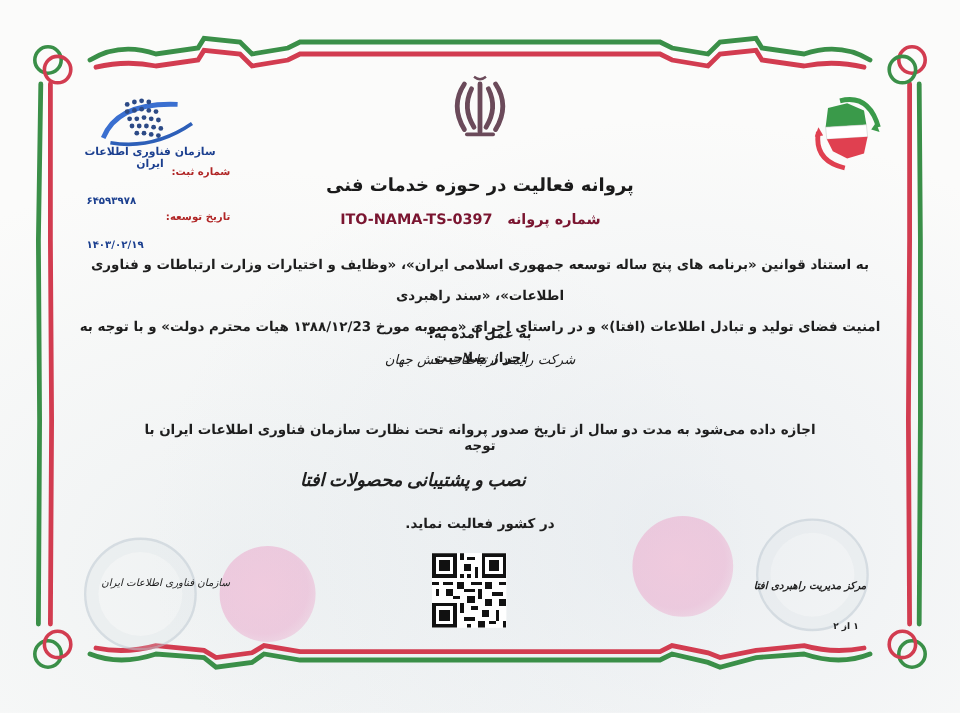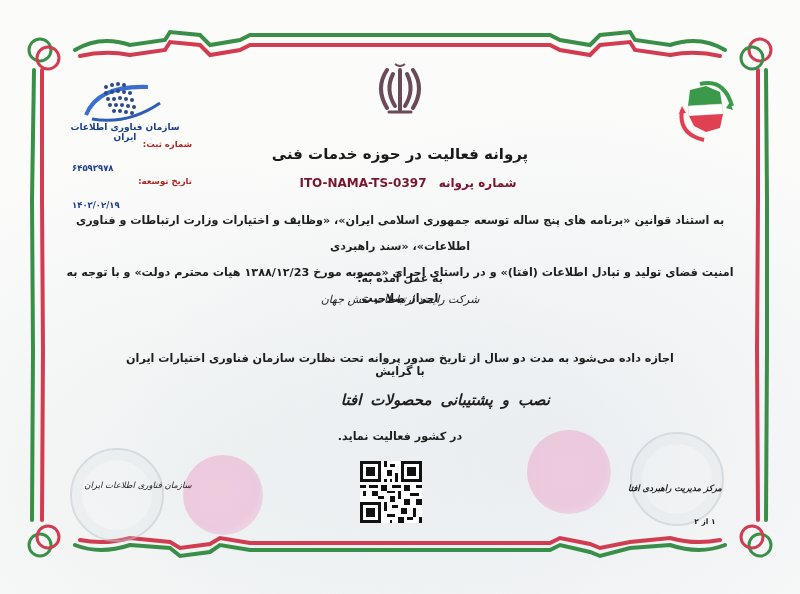--- a/index.html
+++ b/index.html
@@ -28,28 +28,28 @@
   .meta .lbl { color:#b02424; }
   .meta .val { color:#1b3f8f; direction:ltr;margin-top:24px; }
 
   
   .emblem { left:373px; top:60px; width:54px; height:60px; }
 
   
   .ict-logo { left:676px; top:80px; width:62px; height:70px; }
 
   .title { left:200px; top:145px; width:400px; text-align:center; font-size:15px; font-weight:bold; color:#1a1a1a; }
-  .license-no { left:208px; top:176px; width:400px; text-align:center; font-size:12px; font-weight:bold; color:#7a1530; }
+  .license-no { left:192px; top:176px; width:400px; text-align:center; font-size:12px; font-weight:bold; color:#7a1530; }
   .license-no .code { direction:ltr; unicode-bidi:embed; margin-right:8px; }
 
   .para { left:62px; top:208px; width:676px; text-align:center; font-size:11.2px; font-weight:bold; line-height:26px; }
   .granted-to { left:300px; top:272px; width:200px; text-align:center; font-size:11px; font-weight:bold; }
   .company { left:250px; top:293px; width:300px; text-align:center; font-size:11px; font-style:italic; font-family:"DejaVu Serif", serif; }
   .permission { left:120px; top:352px; width:560px; text-align:center; font-size:11.2px; font-weight:bold; }
-  .field { left:250px; top:391px; width:300px; text-align:right; font-size:15px; font-style:italic; font-weight:bold; font-family:Liberation Mono, monospace; }
+  .field { left:250px; top:391px; width:300px; text-align:left; font-size:15px; font-style:italic; font-weight:bold; font-family:Liberation Serif, serif; }
   .country { left:300px; top:430px; width:200px; text-align:center; font-size:11.2px; font-weight:bold; }
 
   .qr { left:360px; top:461px; width:62px; height:62px; background:#fff; }
 
   .seal-pink { border-radius:50%; background:radial-gradient(circle at 45% 45%, rgba(240,190,215,0.75), rgba(235,170,205,0.55) 60%, rgba(240,200,220,0.25)); }
   .seal-left-pink { left:183px; top:455px; width:80px; height:80px; }
   .seal-right-pink { left:527px; top:430px; width:84px; height:84px; }
   .seal-emboss { border-radius:50%; border:2px solid rgba(190,200,210,0.55); box-shadow: inset 0 0 0 10px rgba(215,222,228,0.25); }
   .seal-left-emboss { left:70px; top:448px; width:90px; height:90px; }
   .seal-right-emboss { left:630px; top:432px; width:90px; height:90px; }
@@ -166,21 +166,21 @@
     <span class="code">ITO-NAMA-TS-0397</span>
   </div>
 
   <div class="abs para rtl">
     <div>به استناد قوانین «برنامه های پنج ساله توسعه جمهوری اسلامی ایران»، «وظایف و اختیارات وزارت ارتباطات و فناوری اطلاعات»، «سند راهبردی</div>
     <div>امنیت فضای تولید و تبادل اطلاعات (افتا)» و در راستای اجرای «مصوبه مورخ ۱۳۸۸/۱۲/23 هیات محترم دولت» و با توجه به احراز صلاحیت</div>
   </div>
 
   <div class="abs granted-to rtl">به عمل آمده به:</div>
   <div class="abs company rtl">شرکت رایمند ارتباطات نقش جهان</div>
-  <div class="abs permission rtl">اجازه داده می‌شود به مدت دو سال  از تاریخ صدور پروانه تحت نظارت سازمان فناوری اختیارات ایران با گرایش</div>
+  <div class="abs permission rtl">اجازه داده می‌شود به مدت دو سال  از تاریخ صدور پروانه تحت نظارت سازمان فناوری اطلاعات ایران با توجه</div>
   <div class="abs field rtl">نصب و پشتیبانی محصولات افتا</div>
   <div class="abs country rtl">در کشور  فعالیت نماید.</div>
 
   <div class="abs seal-emboss seal-left-emboss"></div>
   <div class="abs seal-pink seal-left-pink"></div>
   <div class="abs seal-pink seal-right-pink"></div>
   <div class="abs seal-emboss seal-right-emboss"></div>
 
   <div class="abs sig-left rtl">سازمان فناوری اطلاعات ایران</div>
   <div class="abs sig-right rtl">مرکز مدیریت راهبردی افتا</div>

